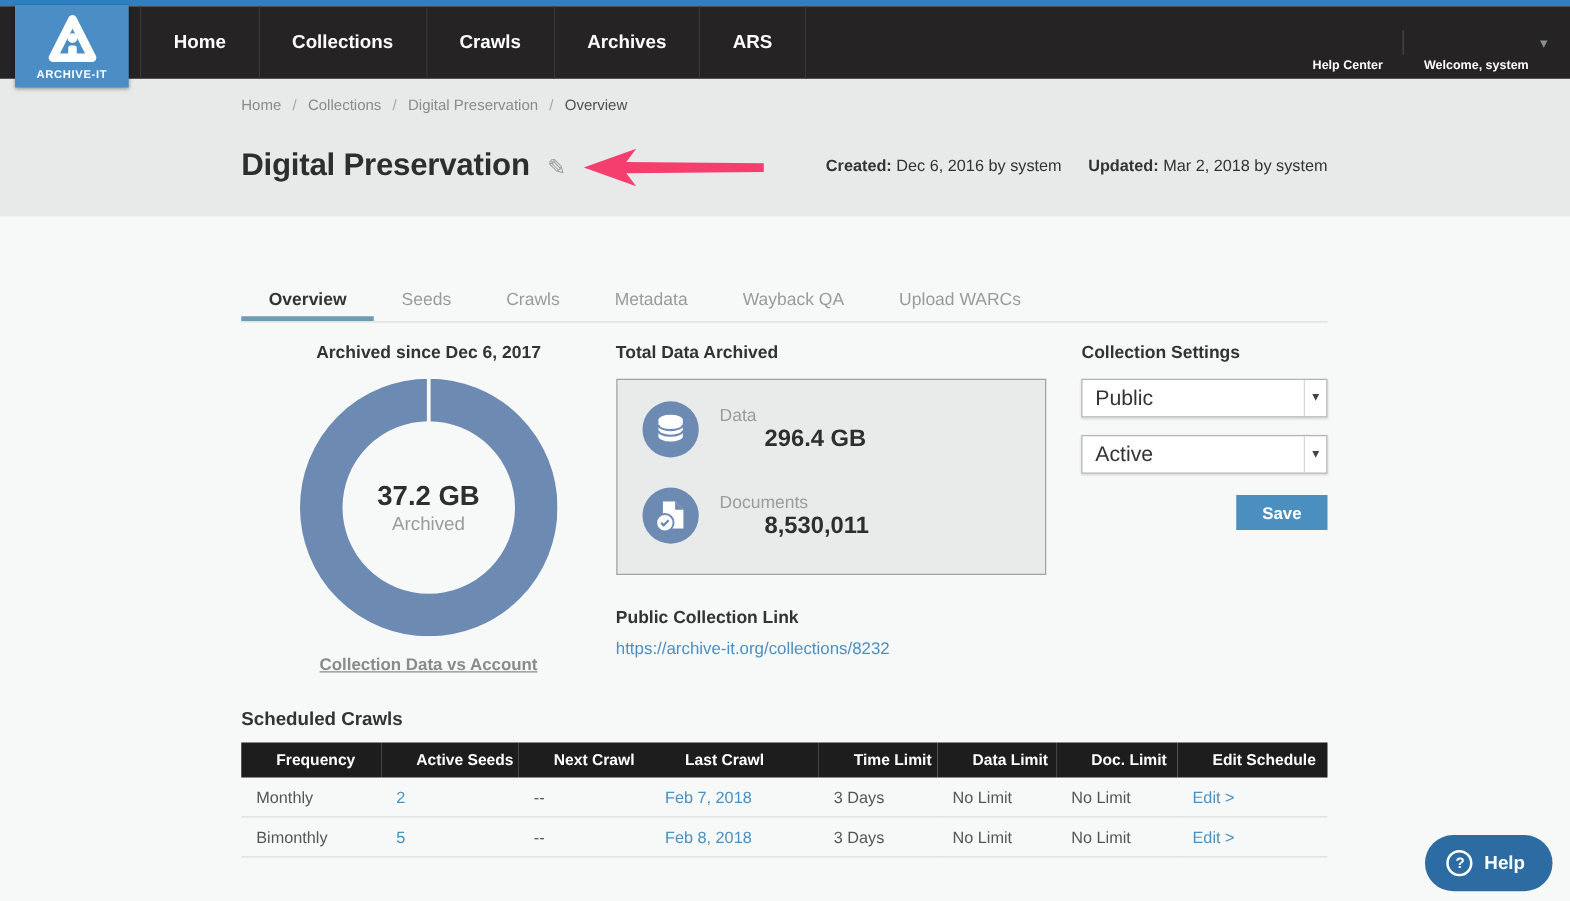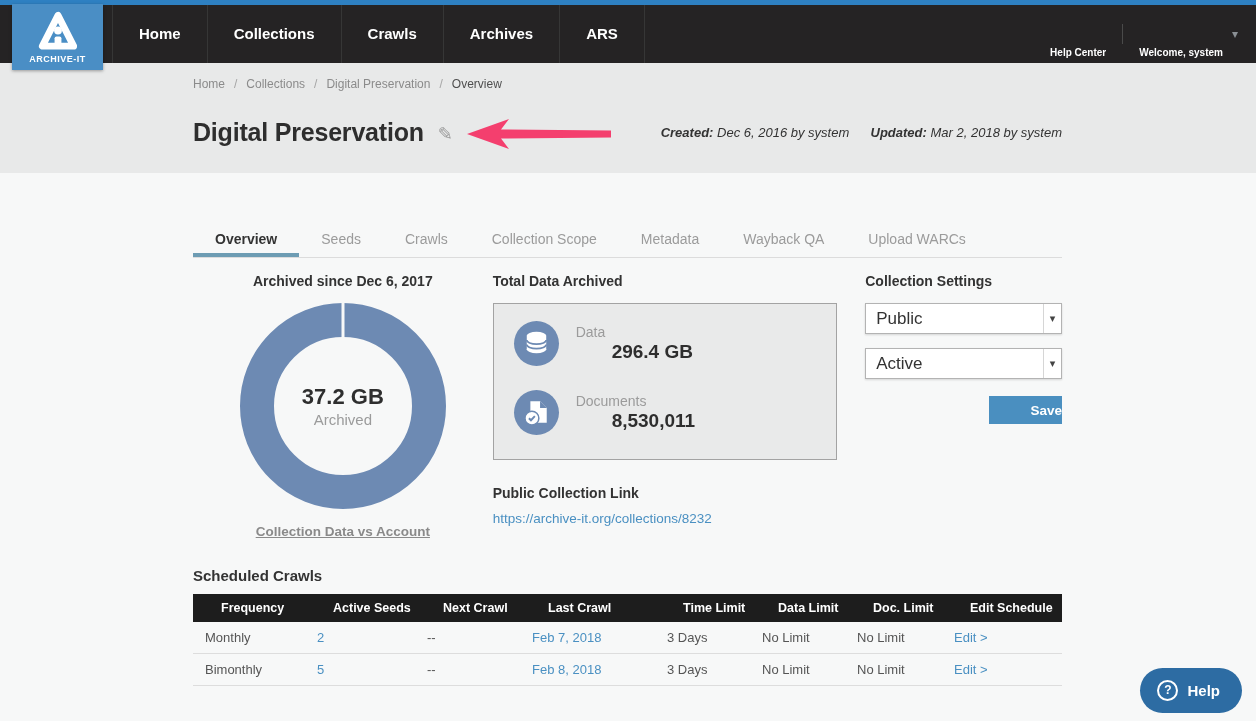--- a/index.html
+++ b/index.html
@@ -40,21 +40,21 @@
   .band { background:#e8e9e9; height:110px; padding-top:14px; }
   .band-inner { margin:0 194px 0 193px; }
   .breadcrumb { font-size:12px; color:#8b8b8b; display:flex; align-items:center; }
   .crumb { color:#8b8b8b; text-decoration:none; cursor:pointer; }
   .crumb-sep { margin:0 9px; color:#a5a5a5; }
   .crumb-current { color:#4f4f4f; }
   .title-row { display:flex; align-items:center; margin-top:24px; }
   .page-title { font-size:25px; font-weight:700; color:#2e2e2e; letter-spacing:-.2px; }
   .pencil { font-size:18px; color:#9a9a9a; margin-left:14px; cursor:pointer; transform:translateY(2px); }
   .arrow-annot { margin-left:12px; transform:translateY(2px); }
-  .meta { margin-left:auto; font-size:13px; color:#333; white-space:nowrap;font-style:italic; }
+  .meta { margin-left:auto; font-size:13px; color:#333; white-space:nowrap; }
   .meta b { font-weight:700; }
   .meta .gap { display:inline-block; width:14px; }
   
   main { margin:0 194px 0 193px; }
   .tabs { display:flex; margin-top:50px; border-bottom:1px solid #dcdcdc; }
   .tab {
     padding:8px 22px 10px; font-size:14px; color:#9b9b9b; cursor:pointer; white-space:nowrap;
   }
   .tab.active { color:#333; font-weight:700; box-shadow:inset 0 -4px 0 #6d9cb3; }
   .section-title { font-size:15px; font-weight:700; color:#333; margin-top:24px; }
@@ -82,21 +82,20 @@
   .select {
     margin-top:14px; height:31px; background:#fff; border:1px solid #b3b3b3;
     box-shadow:0 1px 2px rgba(0,0,0,.14); display:flex; align-items:center; cursor:pointer;
   }
   .select-value { flex:1; padding-left:10px; font-size:17px; color:#333; }
   .select-caret { width:18px; text-align:center; color:#444; font-size:11px; border-left:1px solid #d6d6d6; line-height:29px; }
   .save-btn {
     display:block; margin:17px 0 0 auto; width:73px; height:28px; background:#4a8fc0;
     color:#fff; font-weight:700; font-size:13.5px; border:none; cursor:pointer;
     font-family:"Liberation Sans", sans-serif;
-    text-align:right;
   }
   
   .crawls-title { margin-top:28px; }
   table { border-collapse:collapse; width:100%; margin-top:10px; table-layout:fixed; }
   thead th {
     background:#1d1d1d; color:#fff; font-size:12.5px; font-weight:700; text-align:left;
     padding:7px 28px; white-space:nowrap;
   }
   tbody td { font-size:13px; color:#555; padding:8px 12px; border-bottom:1px solid #ddd; white-space:nowrap; }
   .c0{width:112px}.c1{width:110px}.c2{width:105px}.c3{width:135px}.c4{width:95px}.c5{width:95px}.c6{width:97px}.c7{width:120px}
@@ -170,21 +169,20 @@
       </div>
     </div>
   </div>
 </div>
 
 <main>
   <div class="tabs">
     <div class="tab active">Overview</div>
     <div class="tab">Seeds</div>
     <div class="tab">Crawls</div>
-    <div class="tab">Collection Scope</div>
     <div class="tab">Metadata</div>
     <div class="tab">Wayback QA</div>
     <div class="tab">Upload WARCs</div>
   </div>
 
 
   <div class="columns">
 
     <div class="col-donut">
       <div class="sub-title">Archived since Dec 6, 2017</div>

